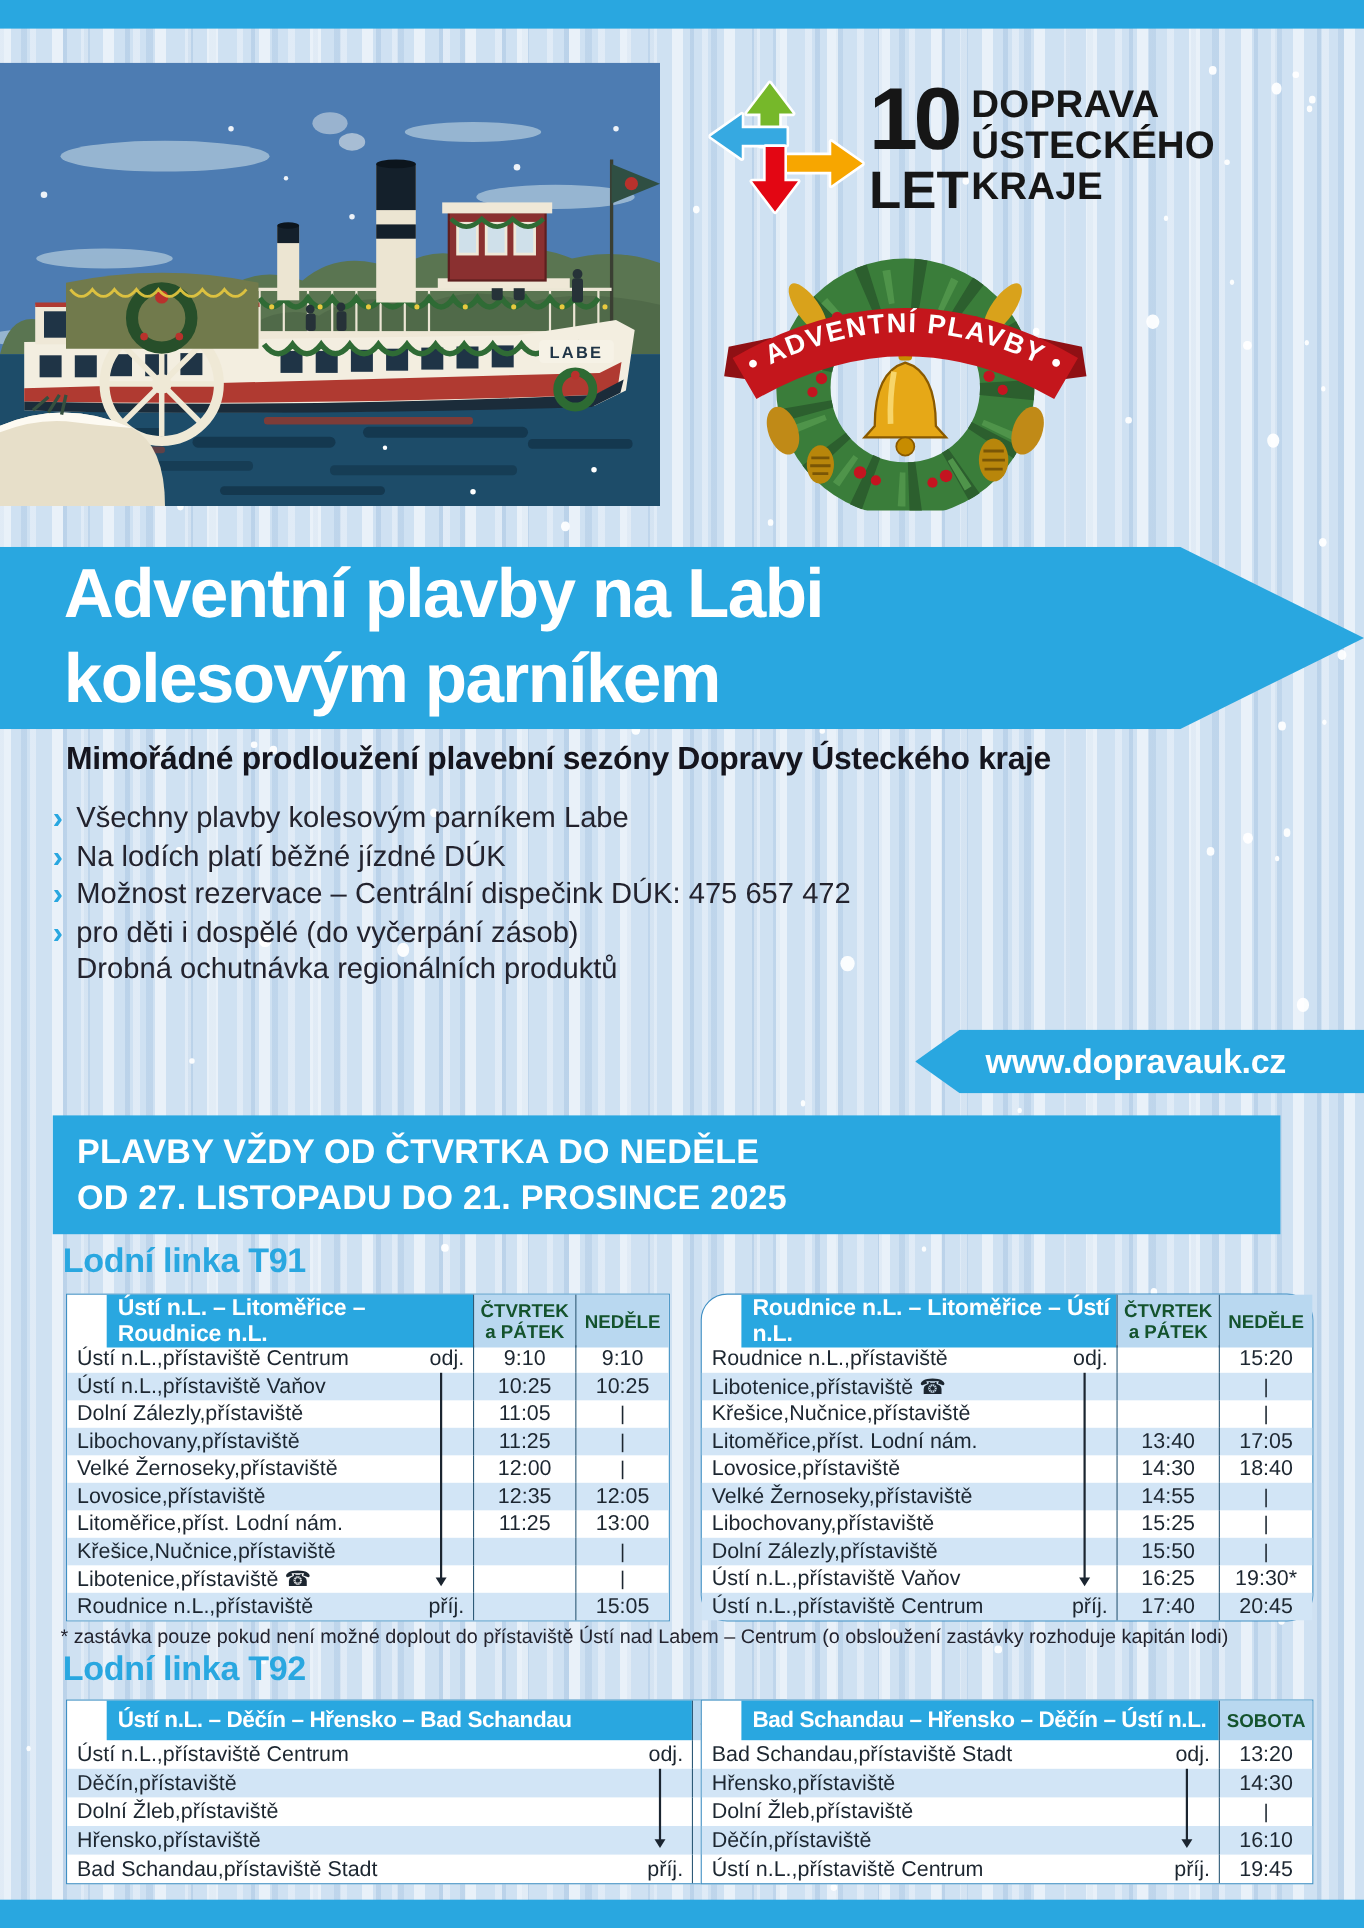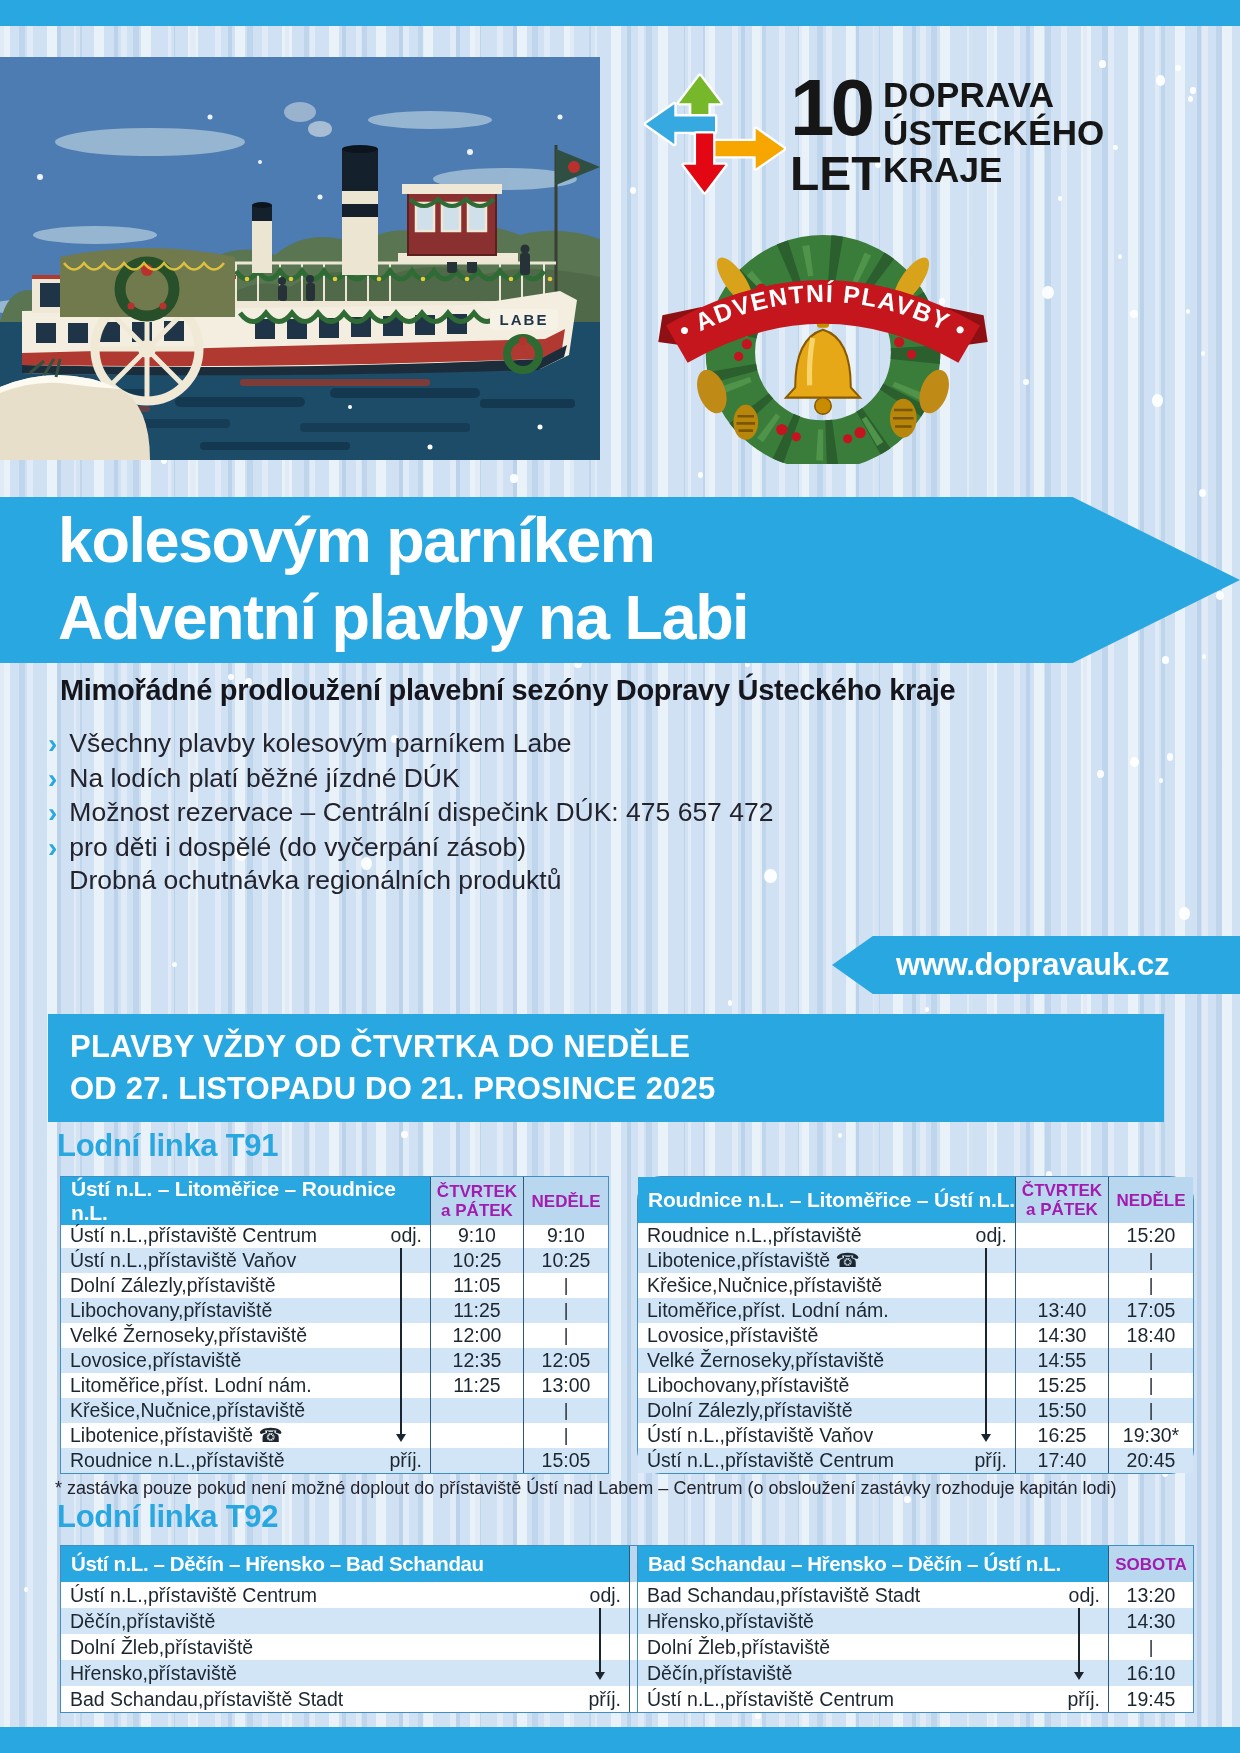--- a/index.html
+++ b/index.html
@@ -60,23 +60,23 @@
   .tt{position:absolute;z-index:2;background:#fff;border:1.5px solid #3f8fc3;box-sizing:border-box;}
   #t91a{left:60px;top:1176px;width:549px;}
   #t91b{left:637px;top:1176px;width:557px;border-radius:24px;}
   #t92a{left:60px;top:1545px;width:655px;}
   #t92b{left:637px;top:1545px;width:557px;}
   .tt-head,.tt-row{display:grid;}
   .t91 .tt-head,.t91 .tt-row{grid-template-columns:1fr 93px 85px;}
   .t92 .tt-head,.t92 .tt-row{grid-template-columns:1fr 85px;}
   .t91 .tt-head{height:46px;} .t92 .tt-head{height:36px;}
   .tt-route{background:#29a7e0;color:#fff;font-weight:700;font-size:21px;
-    display:flex;align-items:center;padding-left:10px;letter-spacing:-.2px;}
+    display:flex;align-items:center;padding-left:10px;letter-spacing:-.2px;margin-left:36px;}
   .t92 .tt-route{font-size:20.5px;letter-spacing:-.4px;}
-  .tt-colhead{background:#b9d8f0;color:#a21caf;font-weight:700;font-size:17px;text-align:center;
+  .tt-colhead{background:#b9d8f0;color:#14532d;font-weight:700;font-size:17px;text-align:center;
     display:flex;flex-direction:column;justify-content:center;line-height:19px;border-left:1px solid #2e5a77;}
   .tt-row{height:25px;} .t92 .tt-row{height:26px;}
   .tt-row.alt{background:#d2e5f6;}
   .tt-station{display:flex;justify-content:space-between;align-items:center;
     padding:0 8px 0 9px;font-size:19.5px;color:#1c2630;white-space:nowrap;overflow:hidden;}
   .tt-time{border-left:1px solid #2e5a77;text-align:center;font-size:19.5px;color:#1c2630;
     display:flex;align-items:center;justify-content:center;}
   .tt-time.pass{font-size:18px;}
   .tt-arrow{position:absolute;width:2px;background:#1b2530;}
   .tt-arrow::after{content:'';position:absolute;bottom:-2px;left:-4.5px;
@@ -432,22 +432,22 @@
         <polygon points="326,96 288,88 300,126 330,122" fill="#8f1014"></polygon>
         <path id="bannerArc" d="M28,124 Q170,42 312,124" fill="none" stroke="#c4161c" stroke-width="42"></path>
         <text font-size="24" font-weight="bold" fill="#ffffff" letter-spacing="1.5">
           <textPath href="#bannerArc" startOffset="50%" text-anchor="middle">• ADVENTNÍ PLAVBY •</textPath>
         </text>
       </g>
     </svg>
   </div>
 
   <div class="layer" id="title-banner">
+    <div>Adventní plavby na Labi</div>
     <div>kolesovým parníkem</div>
-    <div>Adventní plavby na Labi</div>
   </div>
 
   <div class="layer" id="subtitle">Mimořádné prodloužení plavební sezóny Dopravy Ústeckého kraje</div>
 
   <div class="layer" id="bullets">
       <div class="bullet">
         <span class="chev">›</span>
         <div class="bl">
           <div>Všechny plavby kolesovým parníkem Labe</div>
         </div>

